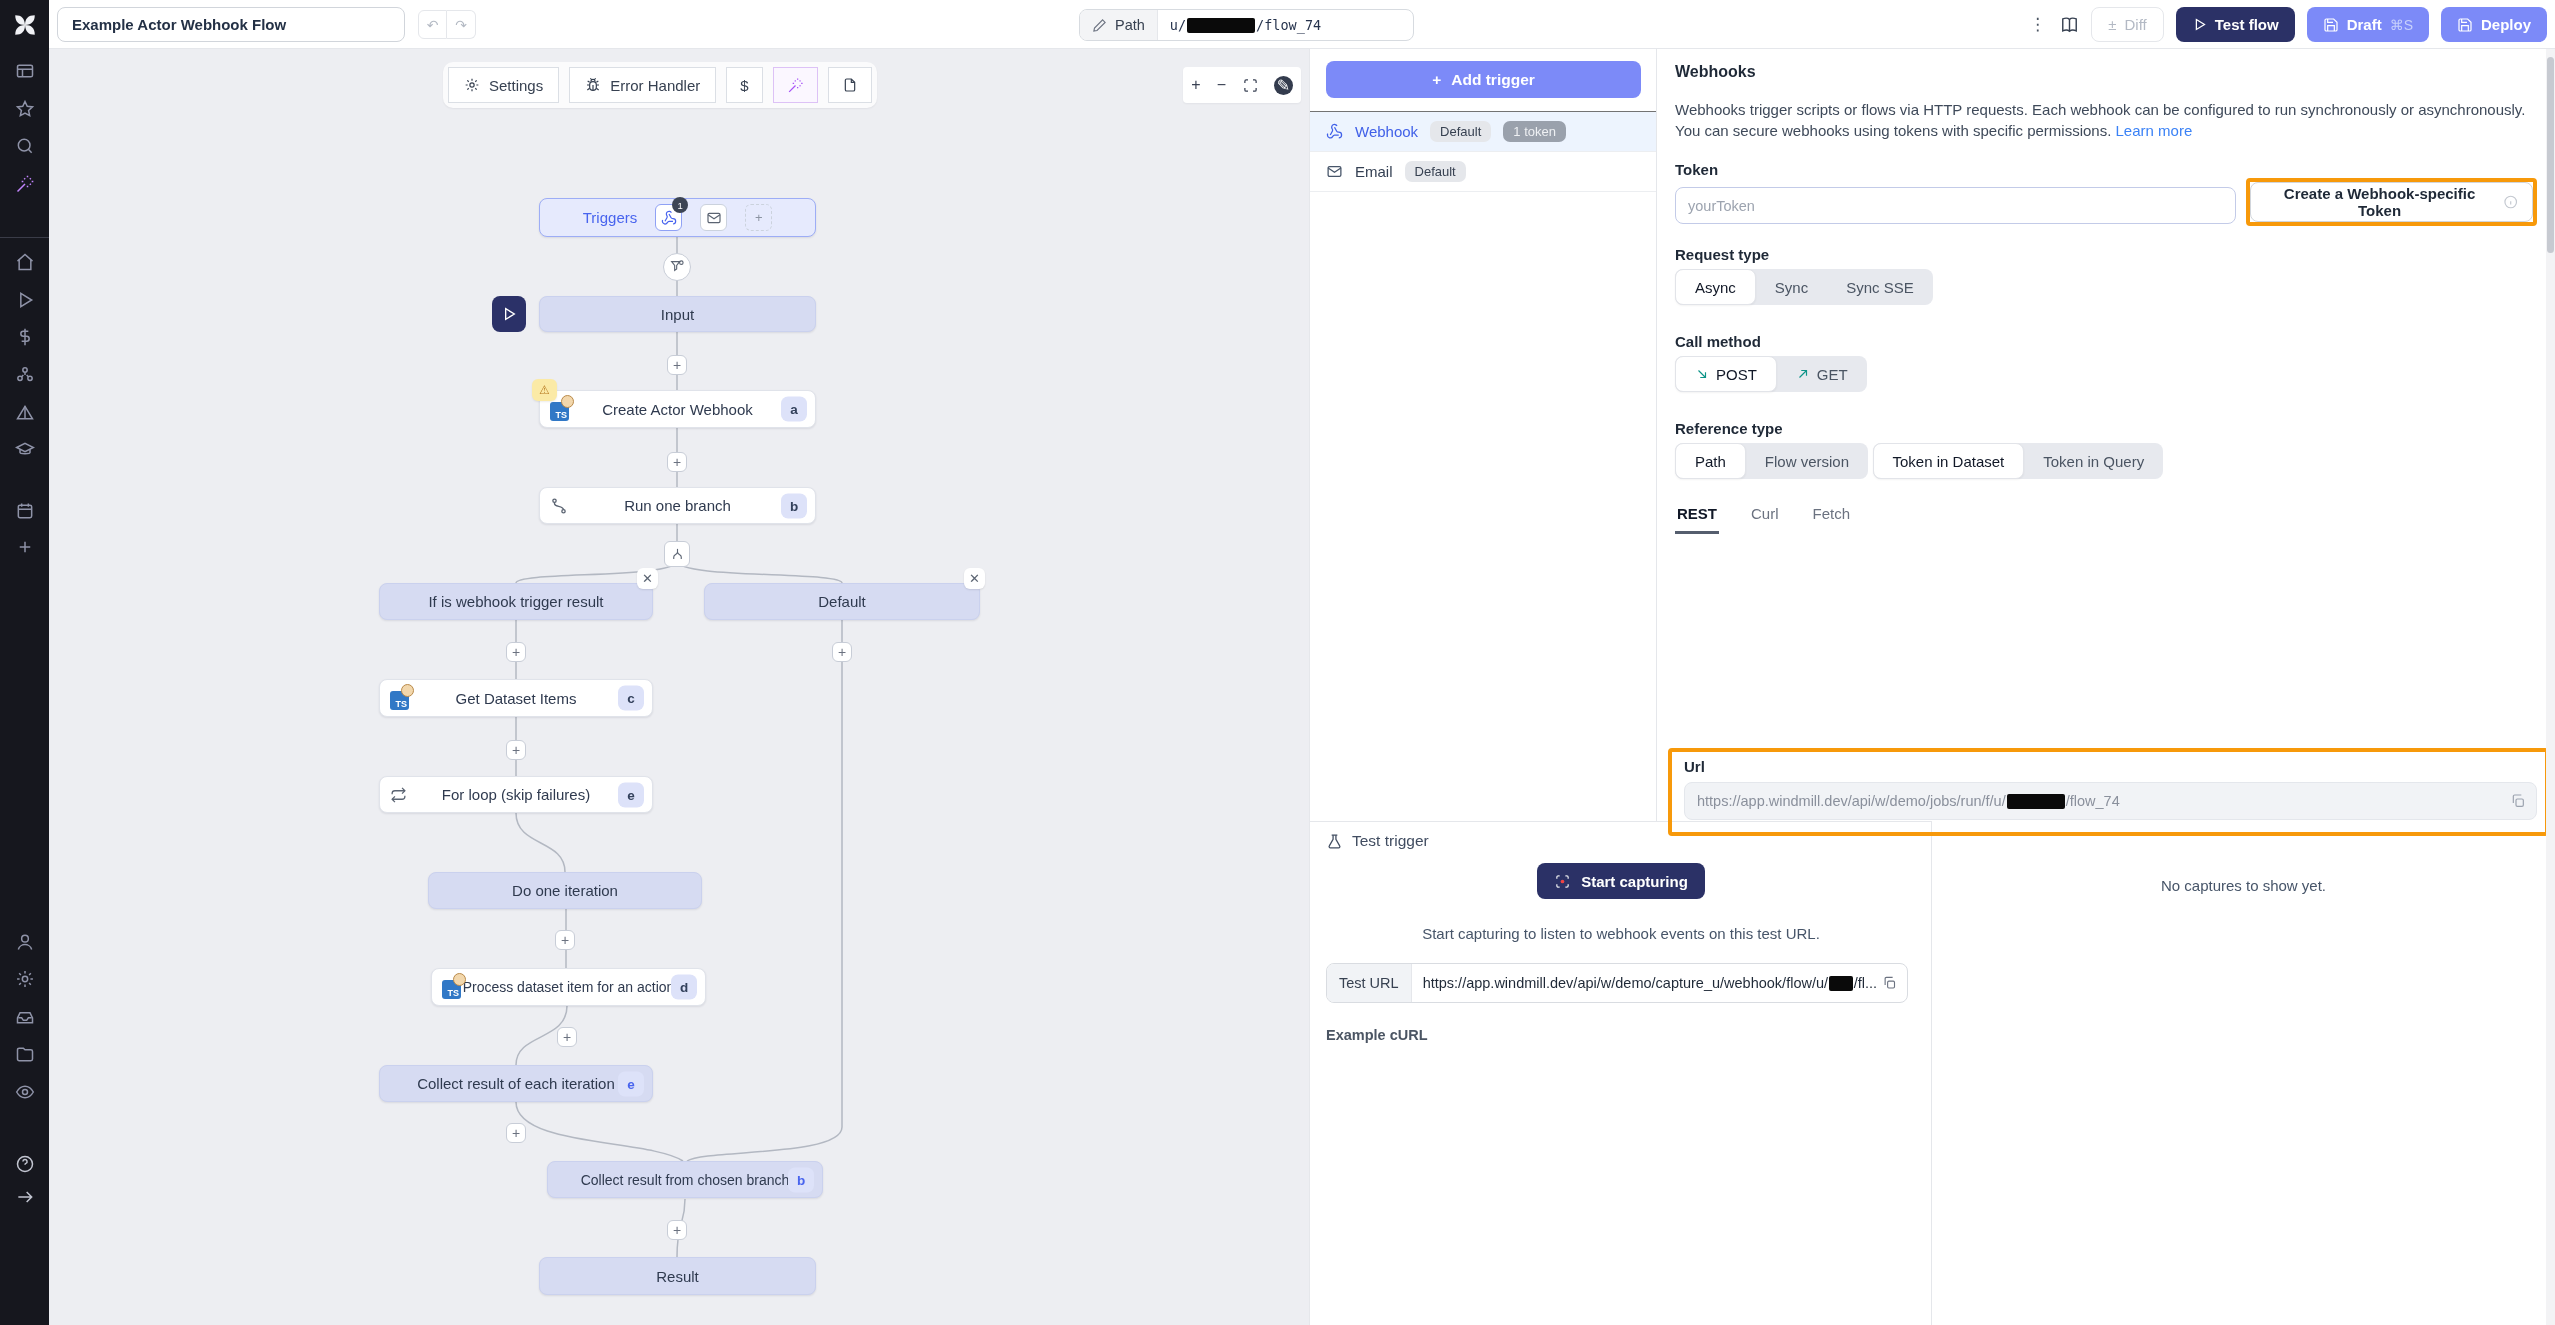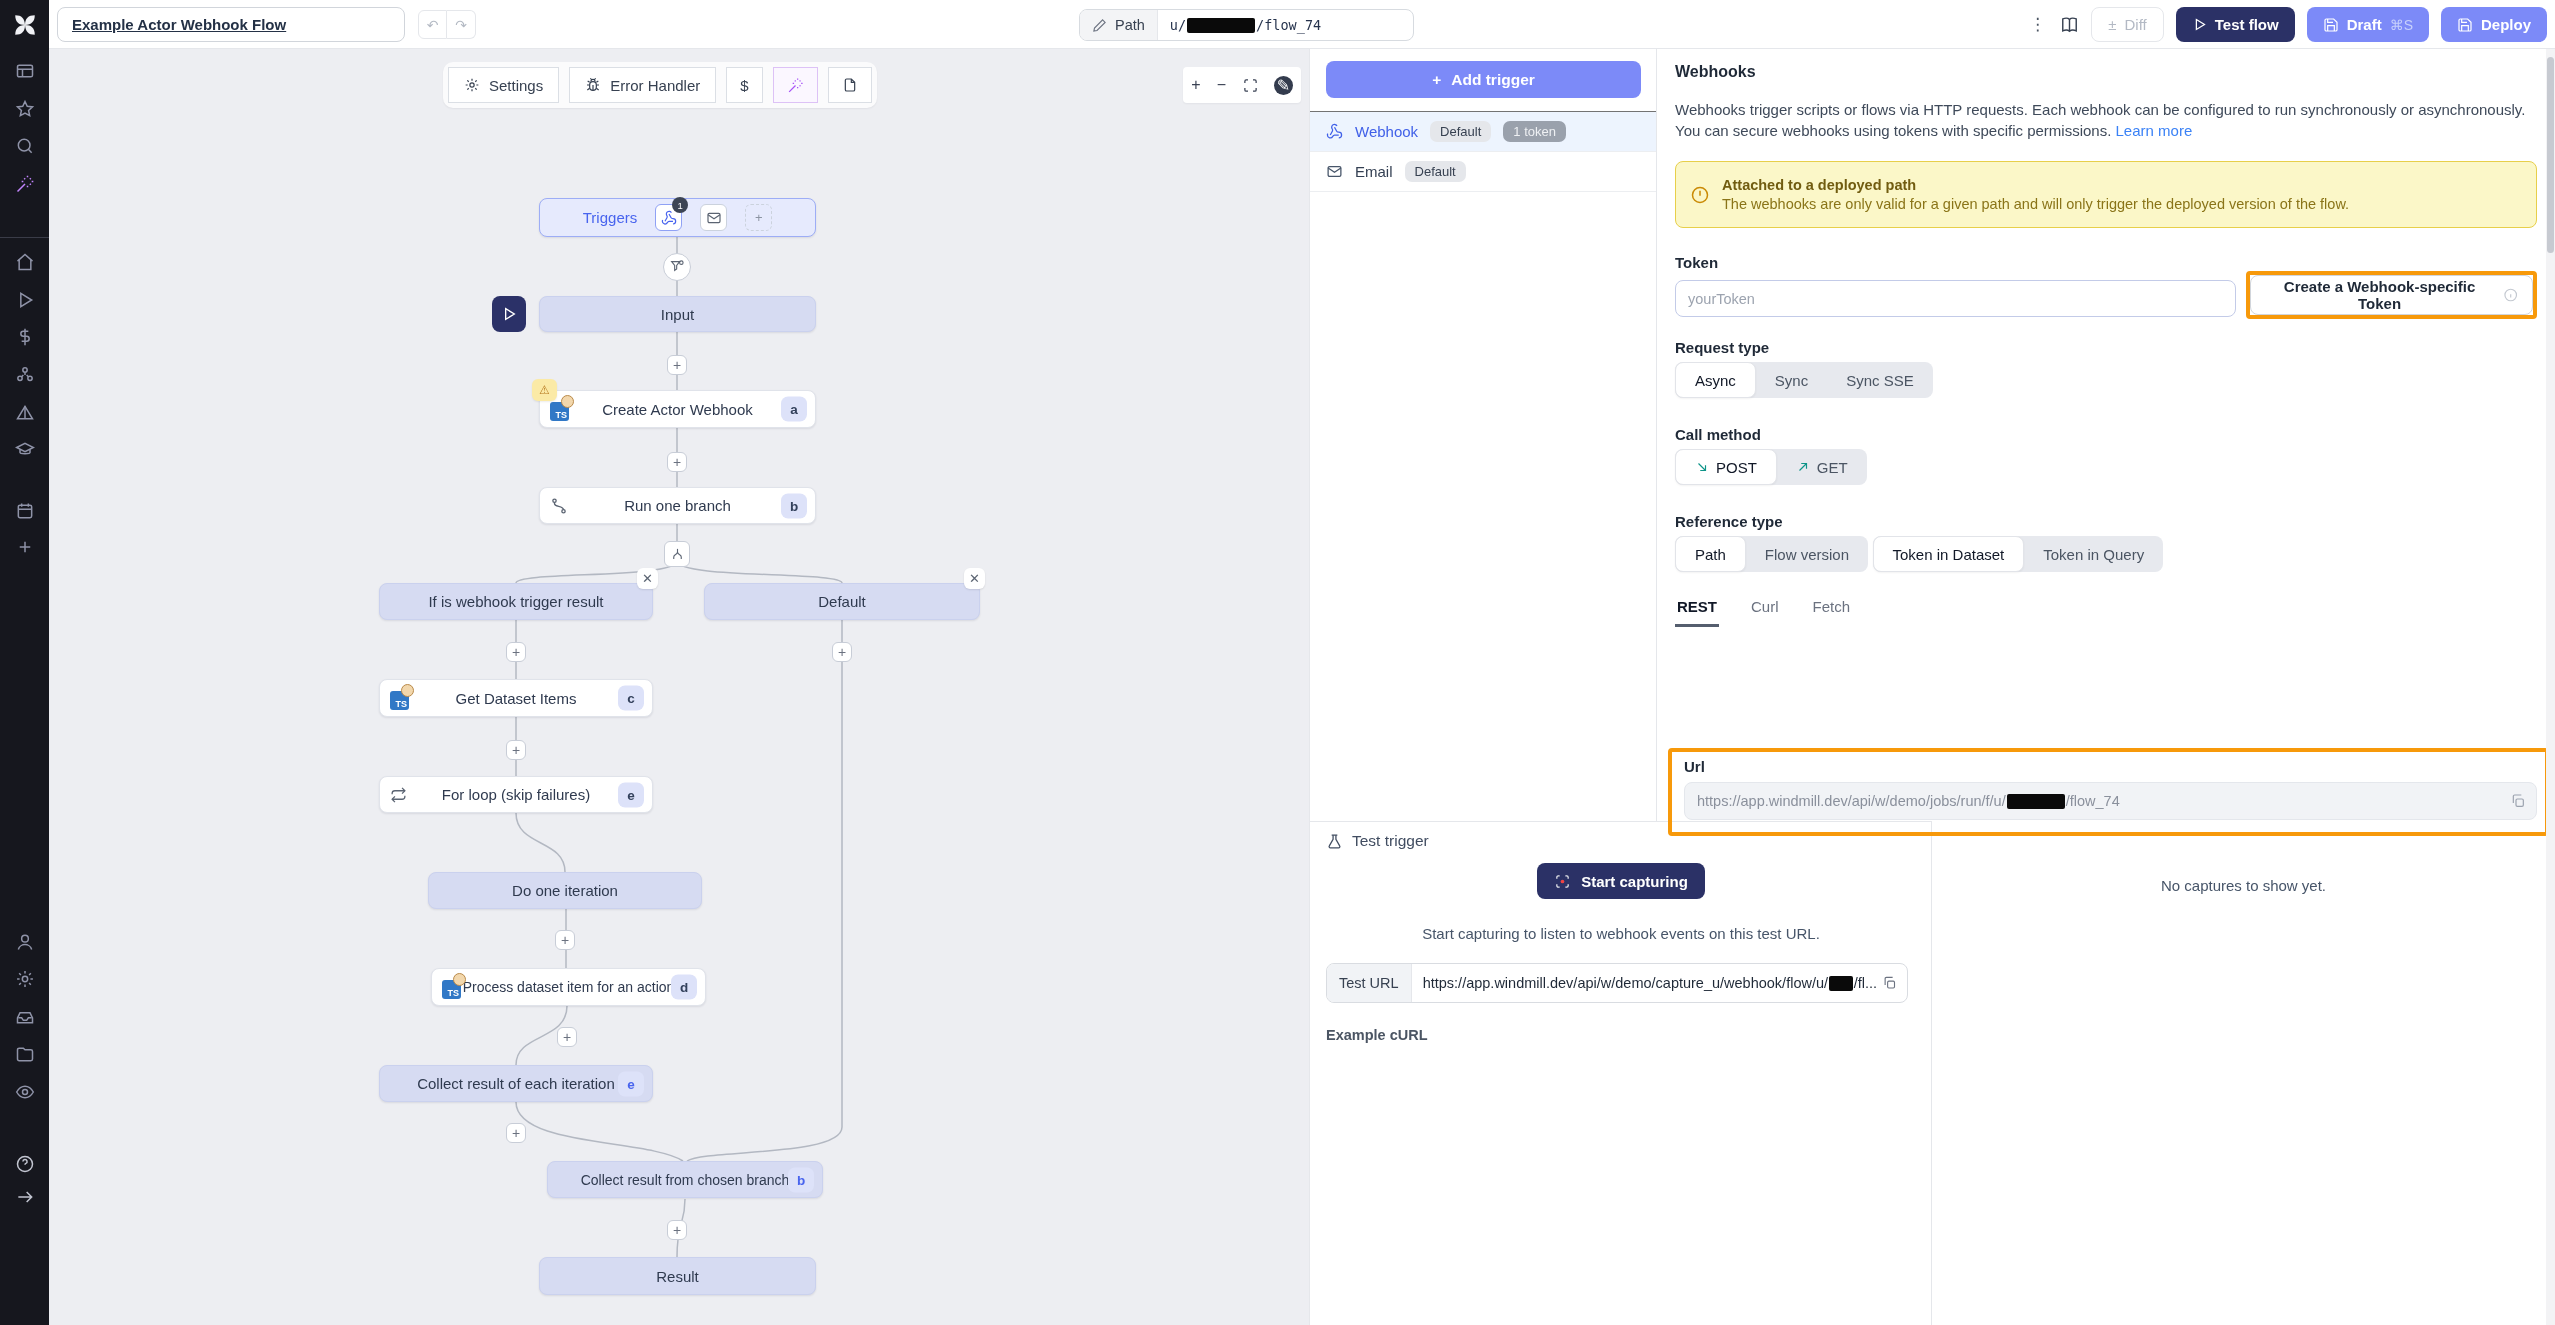--- a/index.html
+++ b/index.html
@@ -12,21 +12,21 @@
   .sidebar { position:absolute; left:0; top:0; width:49px; height:1325px; background:#16171e; z-index:20; }
   .logo { position:absolute; left:0; top:0; width:49px; height:49px; display:flex; align-items:center; justify-content:center; }
   .side-ic { position:absolute; left:12px; width:25px; height:25px; display:flex; align-items:center; justify-content:center; color:#8f93a8; }
   .side-ic svg { stroke:#8f93a8; }
   .side-ic.purple svg { stroke:#c084fc; }
   .side-ic.bright svg { stroke:#c2c5d1; }
   .side-divider { position:absolute; left:0; top:237px; width:49px; border-top:1px solid #3a3c48; }
 
   
   .topbar { position:absolute; left:49px; top:0; width:2506px; height:49px; background:#fff; border-bottom:1px solid #e5e7eb; z-index:15; }
-  .title-input { position:absolute; left:8px; top:7px; width:348px; height:35px; border:1px solid #d1d5db; border-radius:8px; padding:16px 14px; font-size:15px; font-weight:700; color:#243146; font-family:"Liberation Sans",sans-serif;text-decoration:underline; }
+  .title-input { position:absolute; left:8px; top:7px; width:348px; height:35px; border:1px solid #d1d5db; border-radius:8px; padding:16px 14px; font-size:15px; font-weight:700; color:#243146; font-family:"Liberation Sans",sans-serif; }
   .histbtns { position:absolute; left:369px; top:10px; display:flex; }
   .histbtn { width:29px; height:29px; border:1px solid #e5e7eb; background:#fff; display:flex; align-items:center; justify-content:center; color:#b4bac4; font-size:14px; }
   .histbtn:first-child { border-radius:6px 0 0 6px; }
   .histbtn:last-child { border-radius:0 6px 6px 0; border-left:none; }
   .path-group { position:absolute; left:1030px; top:9px; height:32px; display:flex; align-items:stretch; border:1px solid #d7dbe0; border-radius:8px; overflow:hidden; background:#fff; }
   .path-left { display:flex; align-items:center; gap:8px; background:#f3f4f6; padding:0 12px; font-size:14.5px; color:#374151; border-right:1px solid #e5e7eb; }
   .path-value { display:flex; align-items:center; padding:0 12px; width:255px; font-family:"DejaVu Sans Mono",monospace; font-size:13.5px; color:#26334d; }
   .redact { display:inline-block; background:#0a0a0a; border-radius:2px; height:15px; vertical-align:middle; margin:0 1px; }
   .top-actions { position:absolute; right:8px; top:7px; height:35px; display:flex; align-items:center; gap:12px; }
   .kebab { color:#4b5563; font-size:17px; padding:0 2px; cursor:pointer; }
@@ -530,30 +530,20 @@
       </div>
     </div>
   </section>
 
   <section class="detail-col">
     <div class="dc-title">Webhooks</div>
     <div class="dc-desc">
       <span>Webhooks trigger scripts or flows via HTTP requests. Each webhook can be configured to run synchronously or asynchronously. You can secure webhooks using tokens with specific permissions.</span>
       <span class="link">Learn more</span>
     </div>
-    <div class="callout">
-      <svg width="20" height="20" viewBox="0 0 24 24" fill="none" stroke="#ca8a04" stroke-width="1.8" style="flex:none">
-          <circle cx="12" cy="12" r="9"></circle>
-          <path d="M12 7v6M12 16.5h.01"></path>
-        </svg>
-      <div>
-        <div class="callout-title">Attached to a deployed path</div>
-        <div class="callout-text">The webhooks are only valid for a given path and will only trigger the deployed version of the flow.</div>
-      </div>
-    </div>
 
     <div class="sec-label" style="margin-bottom:0">Token</div>
     <div class="token-row">
       <input class="token-input" placeholder="yourToken" style="">
       <div class="anno" style="margin-left:4px">
         <button class="create-token-btn">
           <span>Create a Webhook-specific Token</span>
           <svg width="16" height="16" viewBox="0 0 24 24" fill="none" stroke="#c3c8d0" stroke-width="1.8">
               <circle cx="12" cy="12" r="9"></circle>
               <path d="M12 8h.01M12 11v5"></path>

